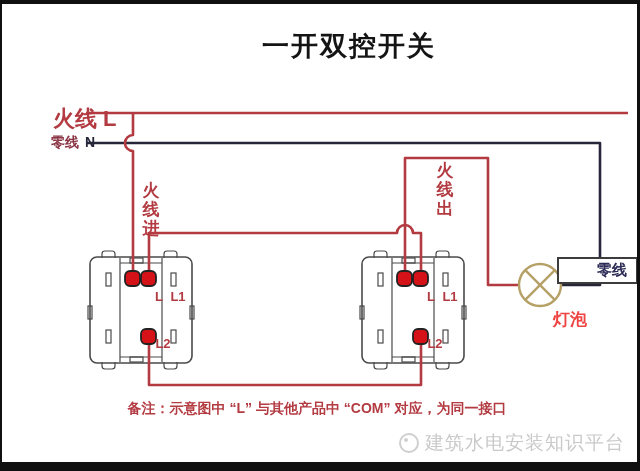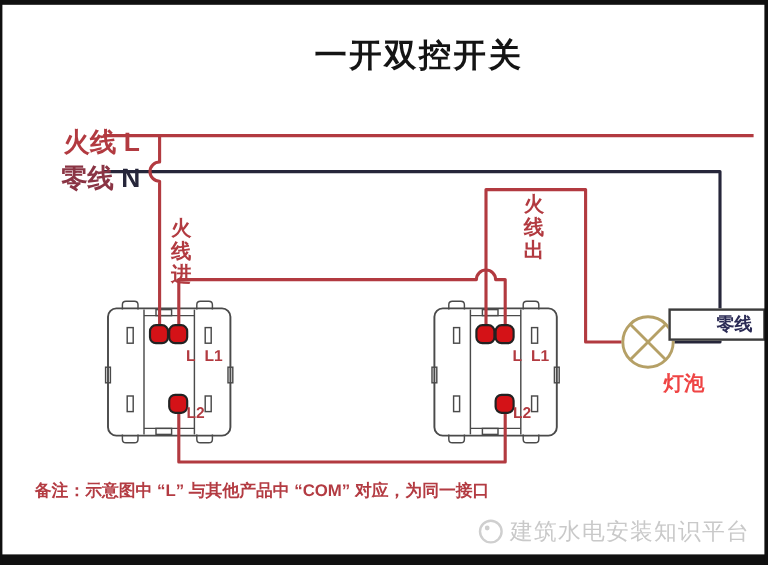--- a/index.html
+++ b/index.html
@@ -12,37 +12,37 @@
   .bar-right{left:637px;top:0;width:3px;height:471px;}
 
   .abs{position:absolute;padding-left:29px;}
   .title{left:0;top:28px;width:640px;text-align:center;font-size:27px;font-weight:800;
          color:var(--title-black,#141414);letter-spacing:2px;}
   .subtitle{left:0;top:60px;width:640px;text-align:center;font-size:24px;font-weight:800;
          color:var(--title-black,#141414);letter-spacing:1px;}
 
   .red-label{color:var(--wire-red,#b23a40);font-weight:800;}
   .live-main-label{left:24px;top:104px;font-size:22px;}
-  .neutral-main-label{left:22px;top:134px;font-size:22px;font-weight:800;}
+  .neutral-main-label{left:22px;top:134px;font-size:14px;font-weight:800;}
   .neutral-word{color:var(--label-maroon,#8a3444);}
   .neutral-sym{color:var(--neutral-navy,#26263a);margin-left:6px;}
 
   .vert-label{font-size:17px;line-height:19px;white-space:pre-line;text-align:center;width:20px;}
   .live-in-label{left:112px;top:181px;}
   .live-out-label{left:406px;top:161px;}
 
   .term-label{font-size:13px;width:20px;text-align:center;}
 
   .neutral-tag{left:557px;top:257px;width:48px;height:23px;border:2px solid #3c3c3c;
          background:#fff;display:flex;align-items:center;justify-content:center;
          font-size:15px;font-weight:800;color:var(--tag-navy,#2b2b55);}
   .lamp-label{left:512px;top:308px;width:58px;text-align:center;font-size:17px;font-weight:800;
          color:#ef4444;}
 
-  .note{left:0;top:400px;width:576px;font-size:14px;font-weight:700;
+  .note{left:0;top:400px;width:576px;text-align:center;font-size:14px;font-weight:700;
         color:var(--note-red,#b33b42);}
 
   .watermark{left:370px;top:430px;width:254px;display:flex;align-items:center;gap:6px;
         color:var(--watermark-gray,#c9c9c9);font-size:19px;letter-spacing:1px;}
   .wm-logo{display:inline-block;width:16px;height:16px;border:2px solid #cfcfcf;
         border-radius:50%;position:relative;flex:0 0 auto;}
   .wm-logo::after{content:"";position:absolute;left:3px;top:3px;width:4px;height:4px;
         border-radius:50%;background:#cfcfcf;}
 
   svg{position:absolute;left:0;top:0;}

